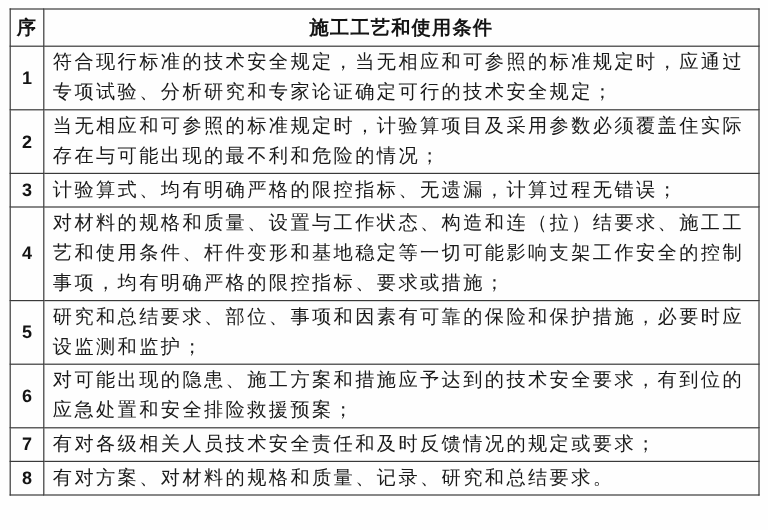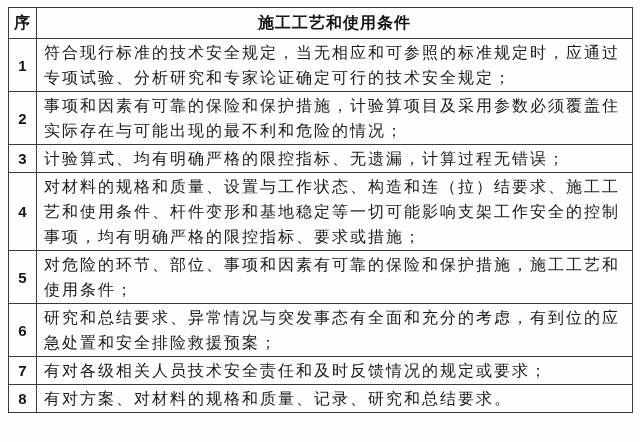--- a/index.html
+++ b/index.html
@@ -73,37 +73,37 @@
         <th>施工工艺和使用条件</th>
       </tr>
     </thead>
     <tbody>
       <tr>
         <td class="no">1</td>
         <td class="req">符合现行标准的技术安全规定，当无相应和可参照的标准规定时，应通过专项试验、分析研究和专家论证确定可行的技术安全规定；</td>
       </tr>
       <tr>
         <td class="no">2</td>
-        <td class="req">事项和因素有可靠的保险和保护措施，计验算项目及采用参数必须覆盖住实际存在与可能出现的最不利和危险的情况；</td>
+        <td class="req">当无相应和可参照的标准规定时，计验算项目及采用参数必须覆盖住实际存在与可能出现的最不利和危险的情况；</td>
       </tr>
       <tr>
         <td class="no">3</td>
         <td class="req">计验算式、均有明确严格的限控指标、无遗漏，计算过程无错误；</td>
       </tr>
       <tr>
         <td class="no">4</td>
         <td class="req">对材料的规格和质量、设置与工作状态、构造和连（拉）结要求、施工工艺和使用条件、杆件变形和基地稳定等一切可能影响支架工作安全的控制事项，均有明确严格的限控指标、要求或措施；</td>
       </tr>
       <tr>
         <td class="no">5</td>
-        <td class="req">对危险的环节、部位、事项和因素有可靠的保险和保护措施，施工工艺和使用条件；</td>
+        <td class="req">研究和总结要求、部位、事项和因素有可靠的保险和保护措施，必要时应设监测和监护；</td>
       </tr>
       <tr>
         <td class="no">6</td>
-        <td class="req">研究和总结要求、异常情况与突发事态有全面和充分的考虑，有到位的应急处置和安全排险救援预案；</td>
+        <td class="req">对可能出现的隐患、施工方案和措施应予达到的技术安全要求，有到位的应急处置和安全排险救援预案；</td>
       </tr>
       <tr>
         <td class="no">7</td>
         <td class="req">有对各级相关人员技术安全责任和及时反馈情况的规定或要求；</td>
       </tr>
       <tr>
         <td class="no">8</td>
         <td class="req">有对方案、对材料的规格和质量、记录、研究和总结要求。</td>
       </tr>
     </tbody>

